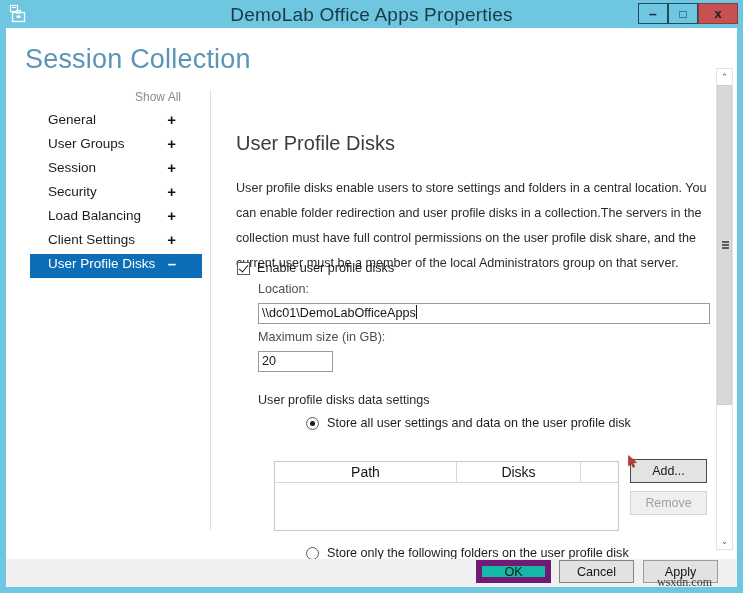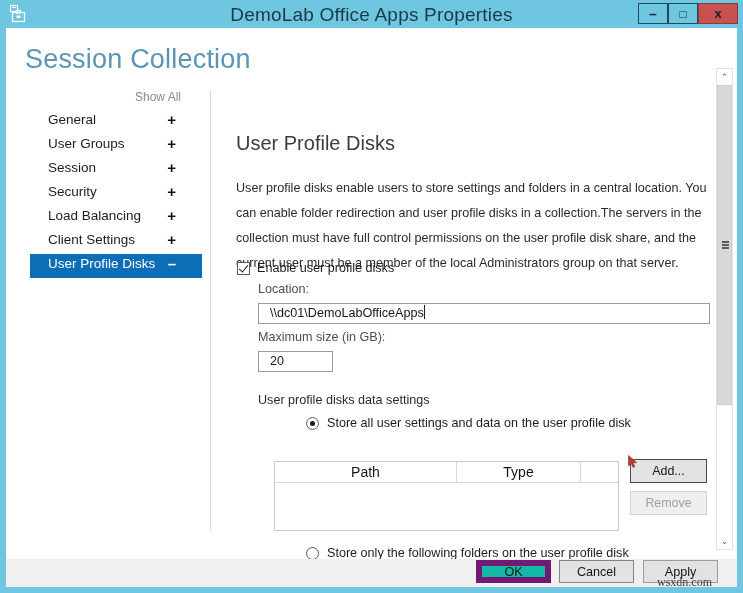--- a/index.html
+++ b/index.html
@@ -243,21 +243,21 @@
   #exclude-label  { left: 45px; top: 351px; }
 
   .txtinput {
     position: absolute;
     border: 1px solid #9a9a9a;
     background: #ffffff;
     box-sizing: border-box;
     font-size: 12.6px;
     color: #161616;
     font-family: "Liberation Sans", sans-serif;
-    padding: 0 11px;
+    padding: 0 3px;
     line-height: 19px;
     outline: none;
   }
   #location-input {
     left: 30px;
     top: 213px;
     width: 452px;
     height: 21px;
   }
   #location-value {
@@ -568,21 +568,21 @@
 
       <div class="radio-row" id="radio-all">
         <span class="rad on"></span>
         <span class="lbl">Store all user settings and data on the user profile disk</span>
       </div>
 
 
       <div id="exclude-table">
         <div id="table-header">
           <div class="th" style="width:182px">Path</div>
-          <div class="th" style="width:124px">Type</div>
+          <div class="th" style="width:124px">Disks</div>
           <div class="th" style="width:37px"></div>
         </div>
         <div id="table-body"></div>
       </div>
 
       <div class="sidebtn" id="btn-add">Add...</div>
       <div class="sidebtn" id="btn-remove">Remove</div>
 
       <svg id="cursor-arrow" viewBox="0 0 11 13">
         <path d="M0.5,0.5 L0.5,11 L3.2,8.4 L5.1,12.4 L6.8,11.6 L5,7.8 L8.6,7.6 Z" fill="#c0392b" stroke="#8e2a1e" stroke-width="0.6"></path>

